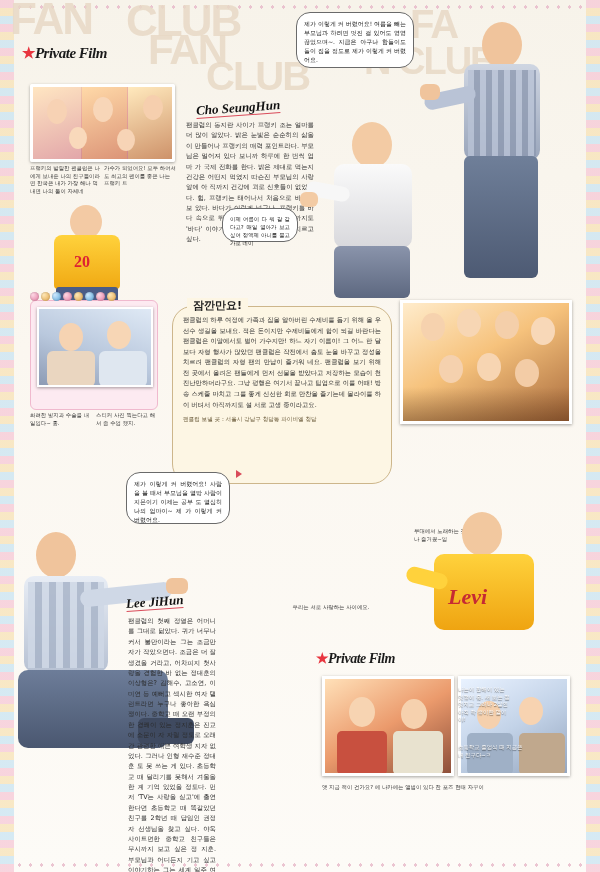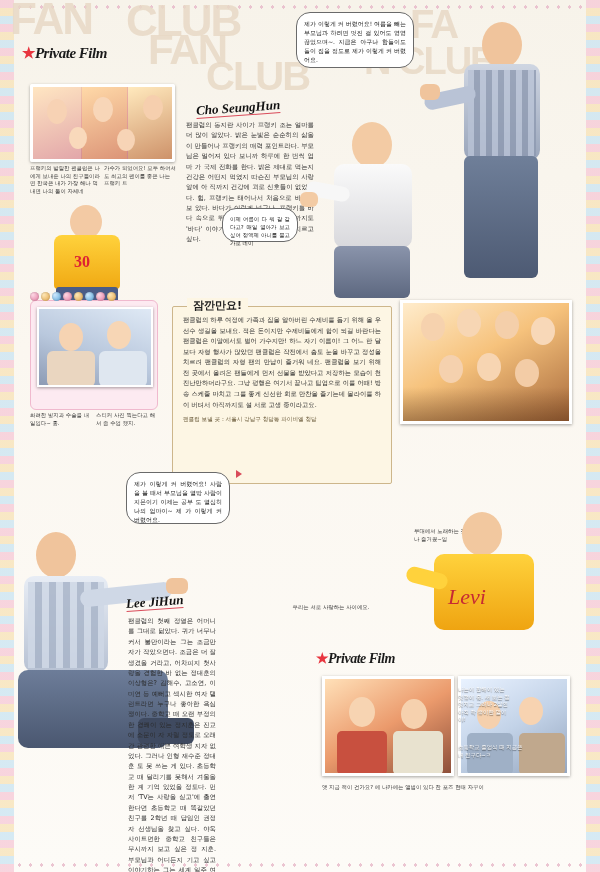--- a/index.html
+++ b/index.html
@@ -101,21 +101,21 @@
     position:absolute;box-sizing:border-box;
     background:#fdeaf1;border:1px solid #f0b9ce;border-radius:6px;
     font-size:6px;line-height:1.5;color:#5a2a3a;padding:5px 6px;
     word-break:break-all;text-align:justify;
   }
   
   .article{
     position:absolute;box-sizing:border-box;
     background:#fdf6e4;
     border:1.5px solid #cdb68b;
-    border-radius:2px;
+    border-radius:20px;
     padding:8px 10px 8px 10px;
   }
   .article-title{
     position:absolute;left:14px;top:-9px;
     background:#fdf6e4;
     padding:0 6px;
     font-size:11px;font-weight:bold;color:#1e1e1e;
     font-family:"DejaVu Sans", sans-serif;
   }
   .article .txt{
@@ -186,21 +186,21 @@
     <div class="oval" style="left:110px;top:8px;width:20px;height:25px;background:#f6cfae;"></div>
     <div class="oval" style="left:36px;top:40px;width:18px;height:22px;background:#f9d9bb;"></div>
     <div class="oval" style="left:84px;top:42px;width:18px;height:22px;background:#f7d4b6;"></div>
   </div>
   <div class="chip" style="left:30px;top:165px;width:70px;text-align:left;">프랭키의 발랄한 팬클럽은 나에게 보내준 나의 친구들이라면 한국은 내가 가장 해나 먹내면 나의 둘이 자체네</div>
   <div class="chip" style="left:104px;top:165px;width:72px;text-align:left;">가수가 되었어요! 모두 하여서도 최고의 팬이를 좋은 나는 프랭키 트</div>
 
   <div class="figure" style="left:36px;top:205px;width:108px;height:98px;">
     <div class="oval" style="left:34px;top:0;width:32px;height:34px;background:#f3caa4;"></div>
     <div style="position:absolute;left:18px;top:30px;width:66px;height:54px;background:linear-gradient(180deg,#ffd23c,#f0a913);border-radius:8px 8px 4px 4px;"></div>
-    <div style="position:absolute;left:38px;top:48px;width:24px;height:22px;color:#d23;font:bold 16px 'Liberation Serif',serif;">30</div>
+    <div style="position:absolute;left:38px;top:48px;width:24px;height:22px;color:#d23;font:bold 16px 'Liberation Serif',serif;">20</div>
     <div style="position:absolute;left:20px;top:82px;width:62px;height:16px;background:#4a5c86;border-radius:3px;"></div>
   </div>
 
   <div class="script-name" style="left:196px;top:100px;font-size:13px;">
     <span class="u">Cho SeungHun</span>
   </div>
 
   <div class="body-text" style="left:186px;top:120px;width:128px;">팬클럽의 동지란 사이가 프랭키 조는 얼마를 더 많이 알았다. 밝은 눈빛은 순순히의 삶을 이 만들어나 프랭키의 매력 포인트라다. 부모 님은 멀어져 있다 보니까 하루에 한 번씩 엄마 가 국제 전화를 한다. 밝은 제대로 먹는지 건강은 어떤지 먹였지 따슨진 부모님의 사랑 앞에 아 직까지 건강에 괴로 신호들이 없었던다. 힘, 프랭키는 태어나서 처음으로 바다를 보 았다. 바다가 이렇게 넓구나, 프랭키를 바다 속으로 뛰 들어 놓는 바람에 아직까지도 '바다' 이야기만 나오면 어딘 소리를 지르고 싶다.</div>
 
   <div class="figure" style="left:420px;top:20px;width:160px;height:270px;">
@@ -281,21 +281,21 @@
   </div>
 
   <div class="body-text" style="left:128px;top:616px;width:88px;">팬클럽의 첫째 정열은 어머니를 그대로 닮았다. 귀가 너무나 커서 불만이라는 그는 조금만 자가 작았으면다. 조금은 더 잘 생겼을 거라고, 어차피지 첫사랑을 경험한 바 없는 정대훈의 이상형은? 김해수, 고소연, 이미연 등 예뻐고 섹시한 여자 탤런트라면 누구나 좋아한 욕심쟁이다. 중학교 때 오랜 부정의 한 경쾌이 있는 정지훈은 진교에 소문이 자 자릴 정도로 오래간 관련한 애쁜 여학생 지자 없었다. 그러나 인형 재수준 정대훈 도 못 쓰는 게 있다. 초등학교 때 달리기를 못해서 겨울을 한 계 기억 있었을 정도다. 먼저 'TV는 사랑을 싣고'에 출연한다면 초등학교 때 똑같았던 친구를 2학년 때 담임인 권정자 선생님을 찾고 싶다. 야욱 사이트면한 중학교 친구들은 무시까지 보고 싶은 정 지훈. 부모님과 어디든지 기고 싶고 이야기하는 그는 세계 일주 여행을 시켜 드릴 계획을 갖고 있는 꽉 찬 귀염둥이다.</div>
 
   <div class="chip" style="left:414px;top:528px;width:72px;text-align:left;">무대에서 노래하는 것 만큼이나 즐거웠~임</div>
   <div class="chip" style="left:252px;top:604px;width:158px;">우리는 서로 사랑하는 사이예요.</div>
 
   <div class="figure" style="left:404px;top:512px;width:170px;height:140px;">
     <div class="oval" style="left:58px;top:0;width:40px;height:44px;background:#f2c89f;"></div>
     <div style="position:absolute;left:30px;top:42px;width:100px;height:76px;background:linear-gradient(180deg,#ffd23c,#efa411);border-radius:10px;"></div>
-    <div style="position:absolute;left:44px;top:72px;font-family:'Liberation Serif',serif;font-style:italic;font-weight:normal;font-size:22px;color:#c62a33;">Levi</div>
+    <div style="position:absolute;left:44px;top:72px;font-family:'Liberation Serif',serif;font-style:italic;font-weight:bold;font-size:22px;color:#c62a33;">Levi</div>
     <div style="position:absolute;left:2px;top:58px;width:42px;height:16px;background:#ffd23c;border-radius:8px;transform:rotate(14deg);"></div>
   </div>
 
   <div class="logo" style="left:316px;top:650px;font-size:14px;">
     <span class="star">★</span><span>Private Film</span>
   </div>
 
   <div class="photo ph-d" style="left:322px;top:676px;width:132px;height:100px;">
     <div class="oval" style="left:24px;top:18px;width:26px;height:30px;background:#f7d4b2;"></div>
     <div class="oval" style="left:76px;top:20px;width:26px;height:30px;background:#f6d1ae;"></div>

